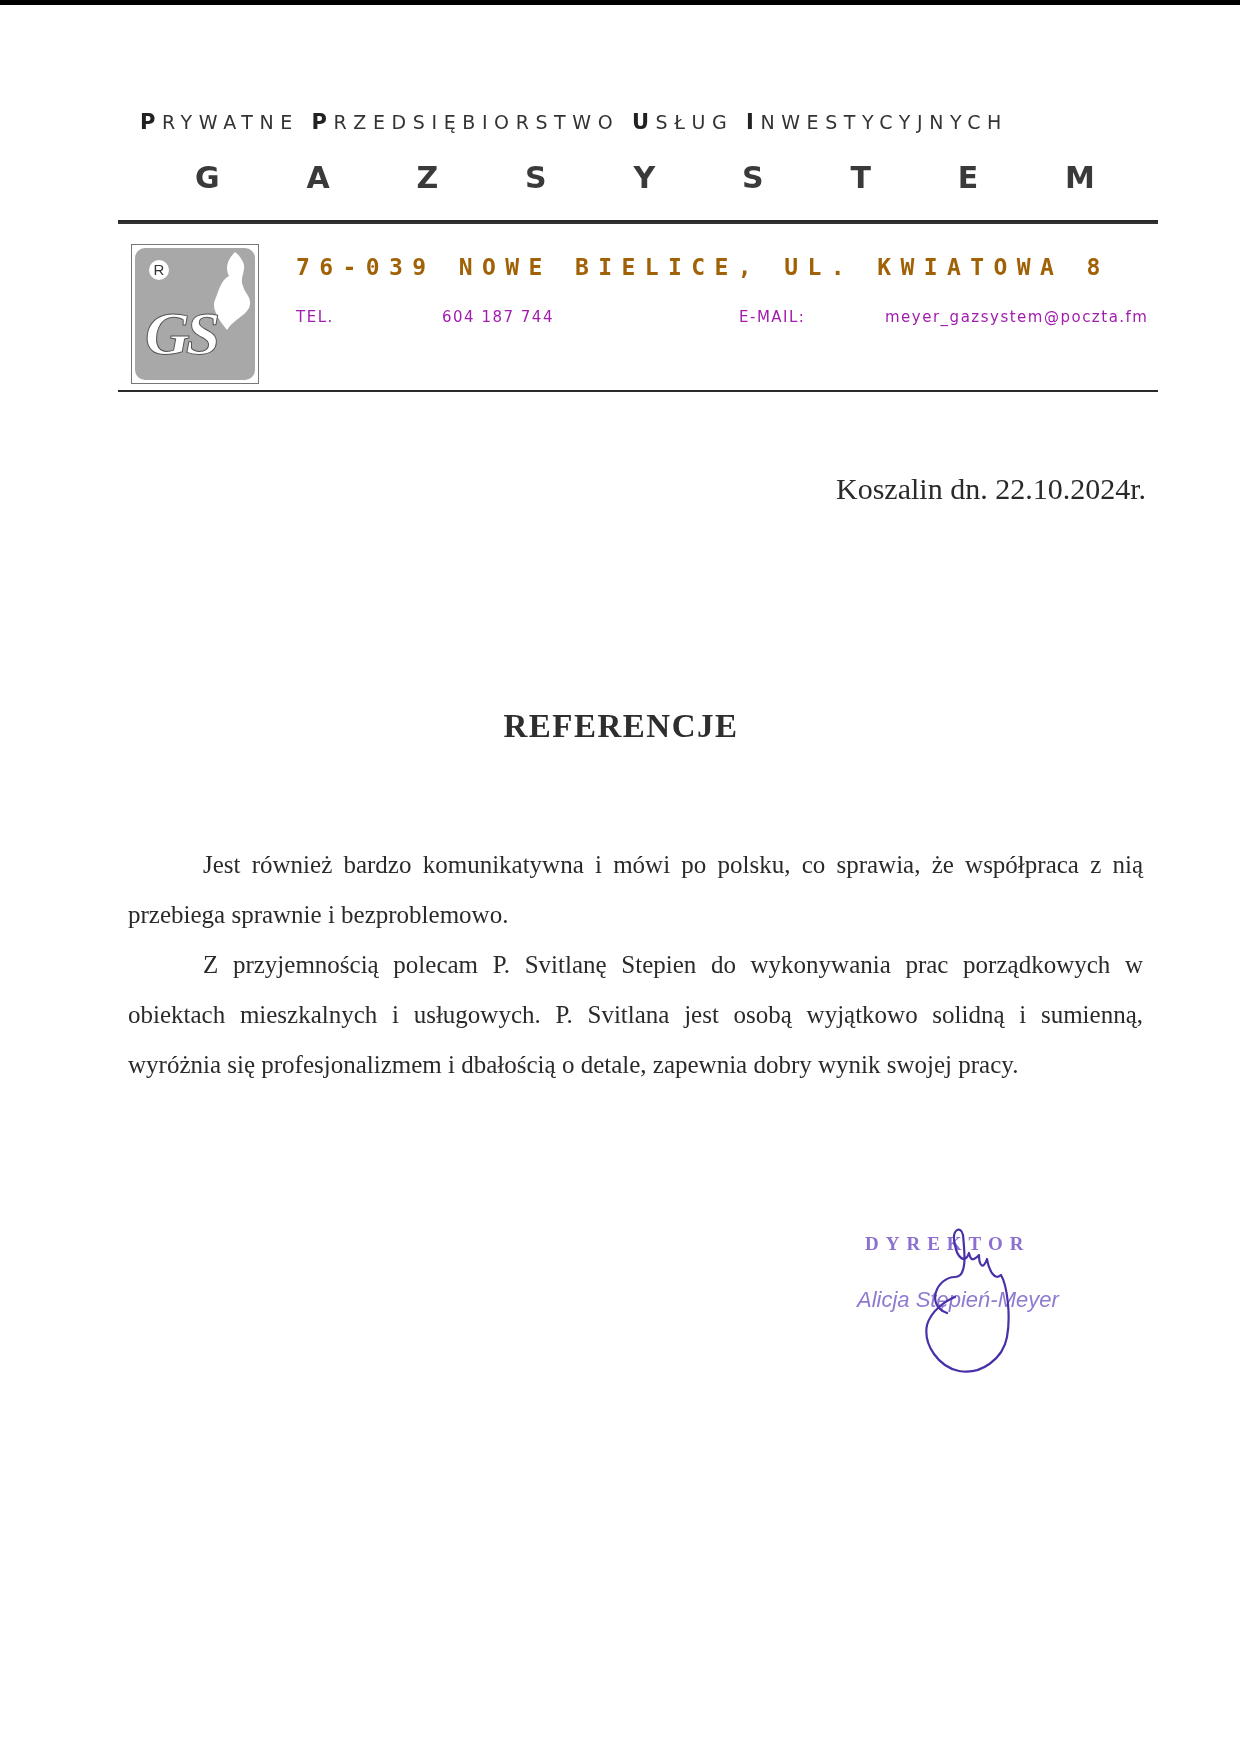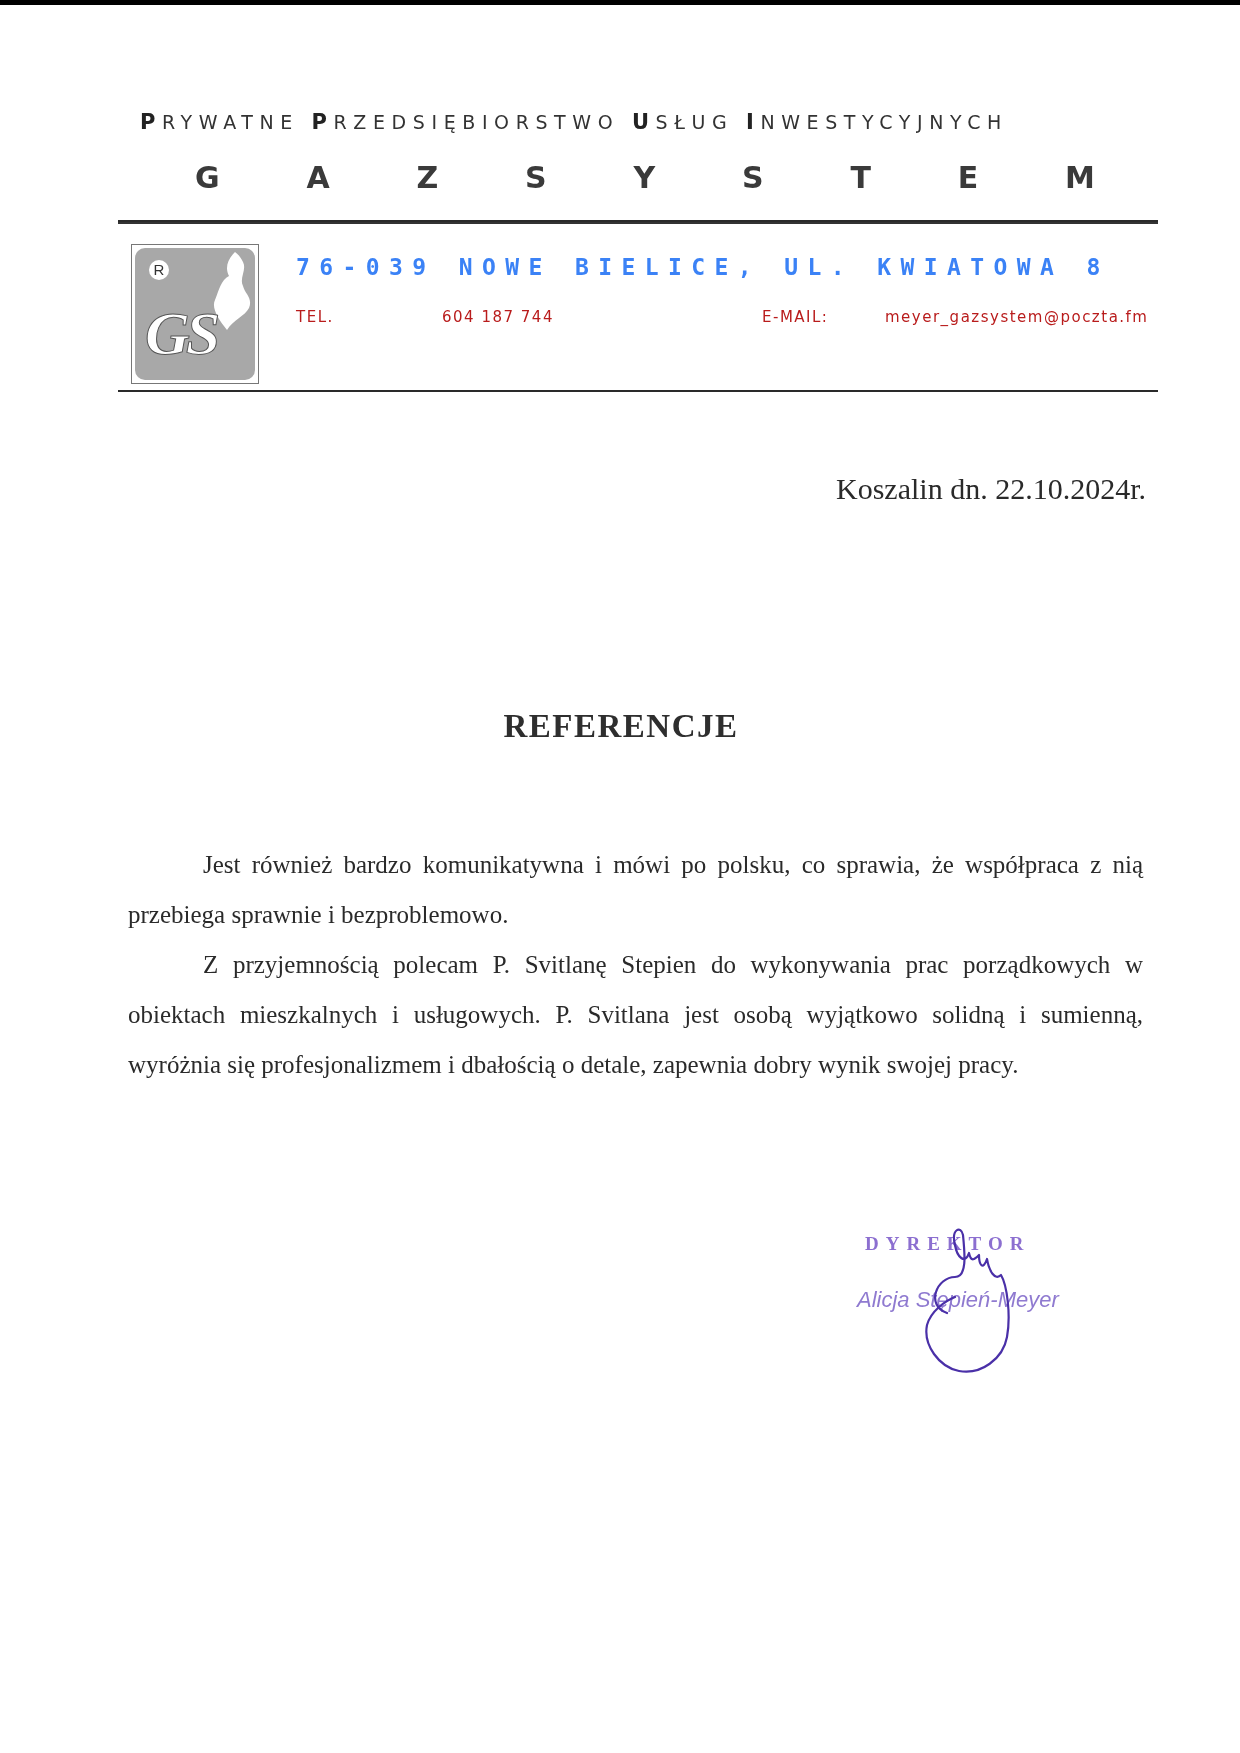--- a/index.html
+++ b/index.html
@@ -46,25 +46,25 @@
     }
     .logo-gs {
       position: absolute; left: 10px; top: 50px; font-family: "Liberation Serif", serif;
       font-style: italic; font-size: 62px; color: #fff; letter-spacing: -4px;
       -webkit-text-stroke: 1px #555; font-weight: bold; text-align: right;
     }
     .logo-flame { position: absolute; left: 70px; top: 2px; }
     .address {
       position: absolute; left: 296px; top: 254px;
       font-family: "DejaVu Sans Mono", monospace; font-weight: bold;
-      font-size: 23px; letter-spacing: 9.4px; color: #3b82f6; white-space: nowrap;
+      font-size: 23px; letter-spacing: 9.4px; color: #a16207; white-space: nowrap;
     }
     .contact {
       position: absolute; top: 308px;
-      font-family: "DejaVu Sans", sans-serif; font-size: 15px; letter-spacing: 1.5px; color: #b91c1c;
+      font-family: "DejaVu Sans", sans-serif; font-size: 15px; letter-spacing: 1.5px; color: #a21caf;
       white-space: nowrap;
     }
     .rule-bottom {
       position: absolute; left: 118px; top: 390px; width: 1040px; height: 2px; background: #2a2a2a;
     }
     .date {
       position: absolute; left: 836px; top: 472px;
       font-family: "Liberation Serif", serif; font-size: 30px; color: #2a2a2a;
     }
     .title {
@@ -126,21 +126,21 @@
     </svg>
     <div class="logo-r">R</div>
     <div class="logo-gs">GS</div>
   </div>
 </div>
 
 <div class="address">76-039 NOWE BIELICE, UL. KWIATOWA 8</div>
 
 <div class="contact" style="left:296px;">TEL.</div>
 <div class="contact" style="left:442px;">604 187 744</div>
-<div class="contact" style="left:739px;margin-left:23px;">E-MAIL:</div>
+<div class="contact" style="left:739px;">E-MAIL:</div>
 <div class="contact" style="left:885px;">meyer_gazsystem@poczta.fm</div>
 
 <div class="rule-bottom"></div>
 
 <div class="date">Koszalin dn. 22.10.2024r.</div>
 
 <div class="title">REFERENCJE</div>
 
 <div class="body-text">
   <p>Jest również bardzo komunikatywna i mówi po polsku, co sprawia, że współpraca z nią przebiega sprawnie i bezproblemowo.</p>

